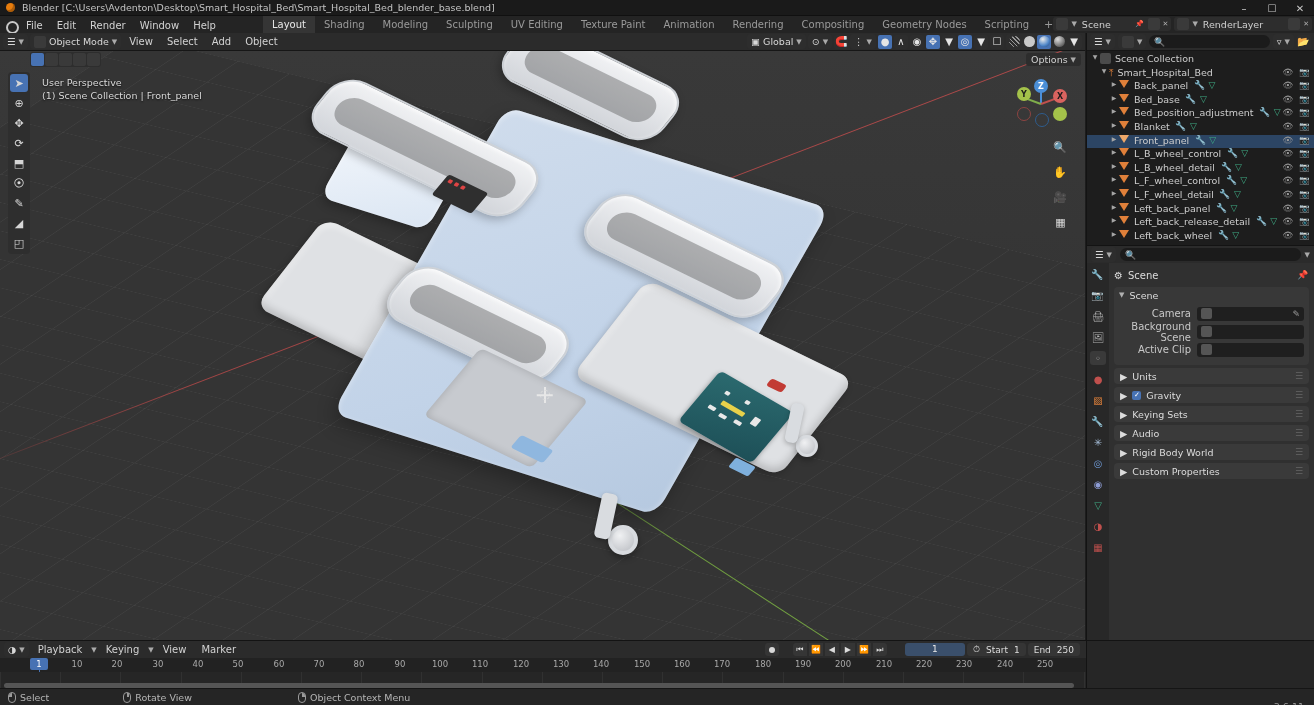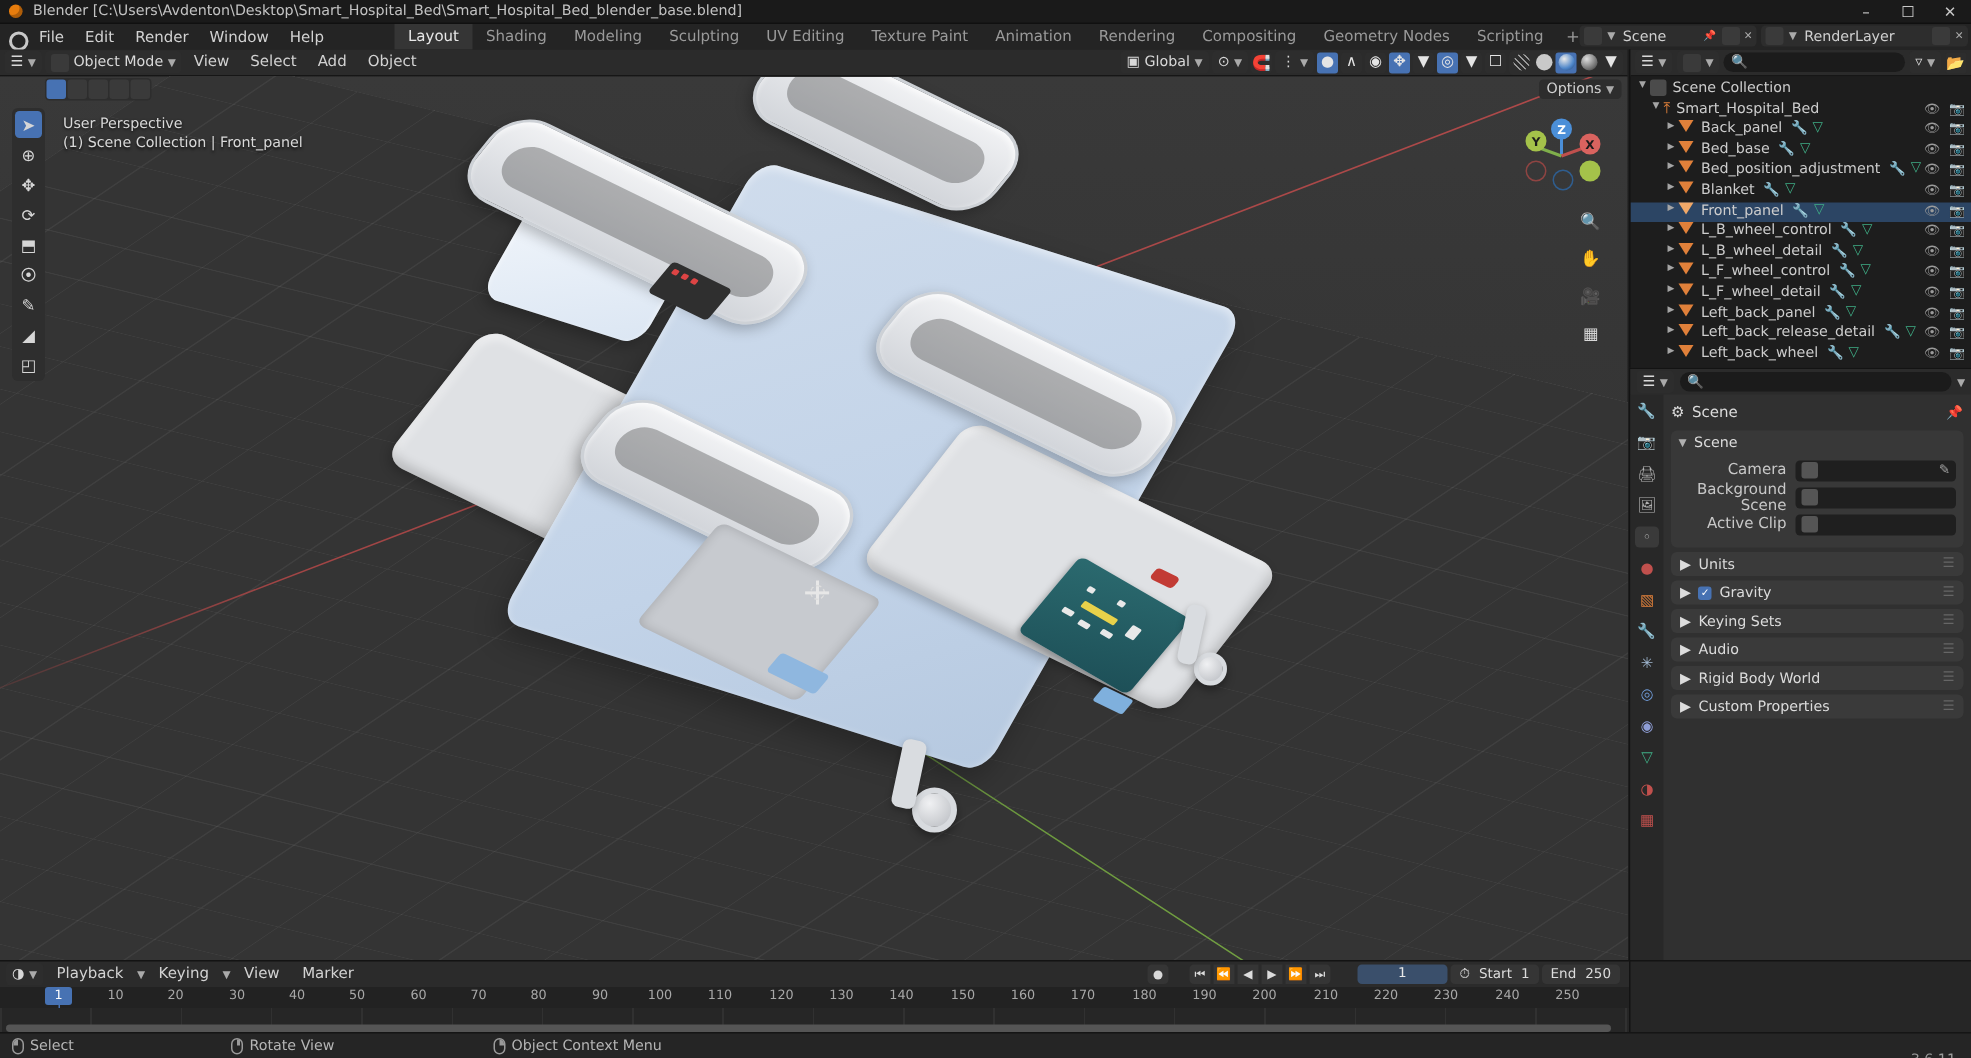--- a/index.html
+++ b/index.html
@@ -808,21 +808,21 @@
       <div class="tl-scroll" style="width:1070px"></div>
     </div>
   </div>
   <div class="right-fill"></div>
 
   <div class="statusbar">
     <div class="status-item">
       <span class="mouse-ic l"></span>
       <span>Select</span>
     </div>
-    <div class="status-item" style="margin-left:89px">
+    <div class="status-item" style="margin-left:58px">
       <span class="mouse-ic m"></span>
       <span>Rotate View</span>
     </div>
     <div class="status-item" style="margin-left:90px">
       <span class="mouse-ic r"></span>
       <span>Object Context Menu</span>
     </div>
     <div class="version">3.6.11</div>
   </div>
 

